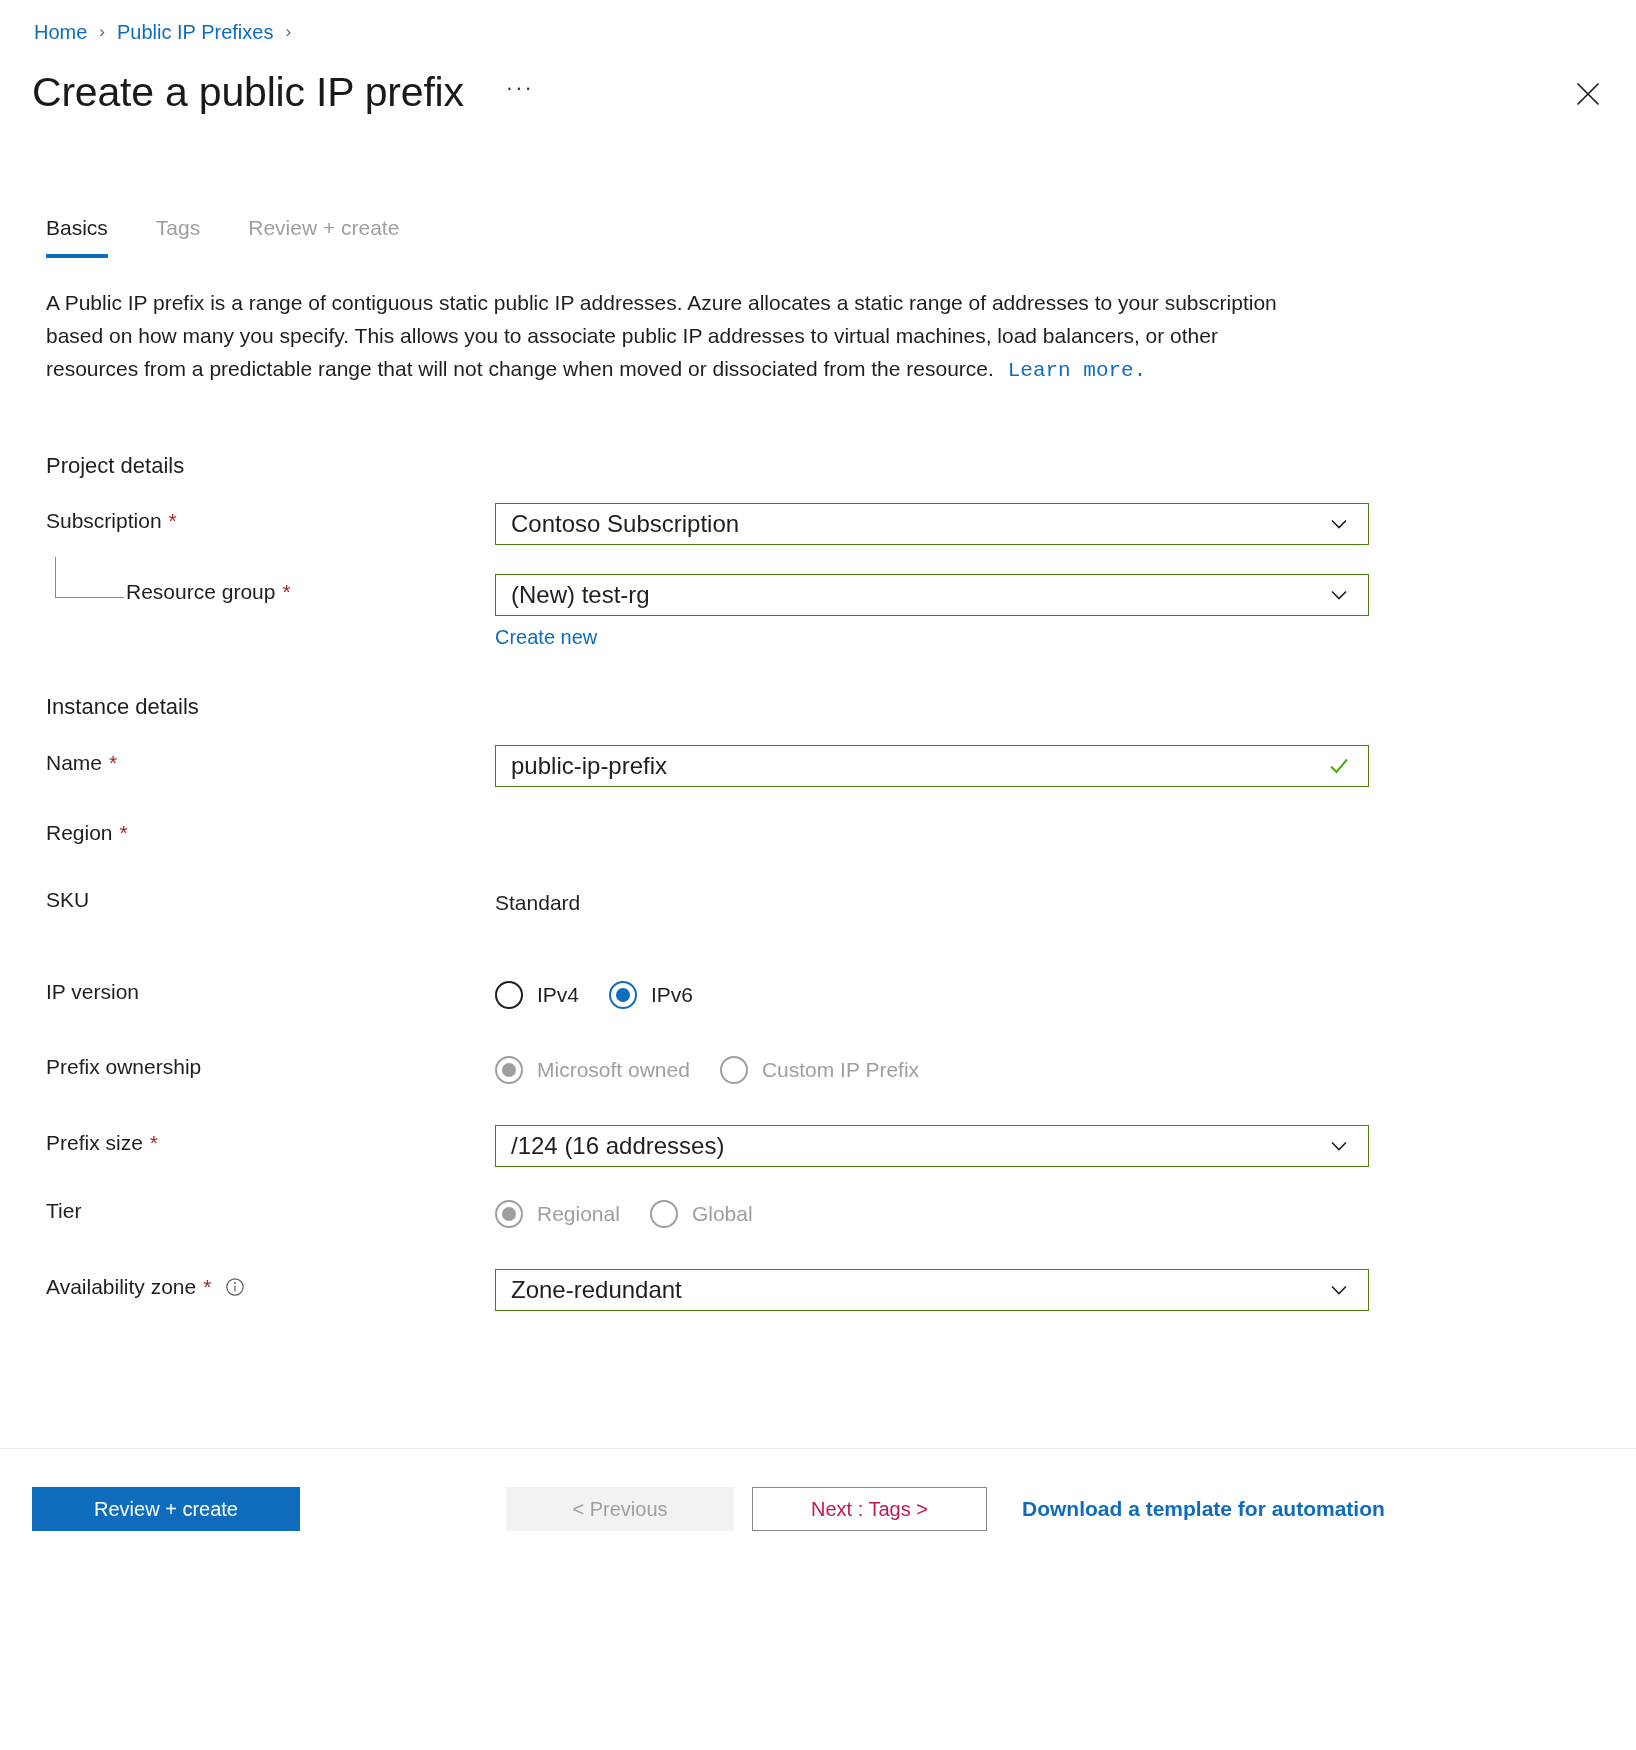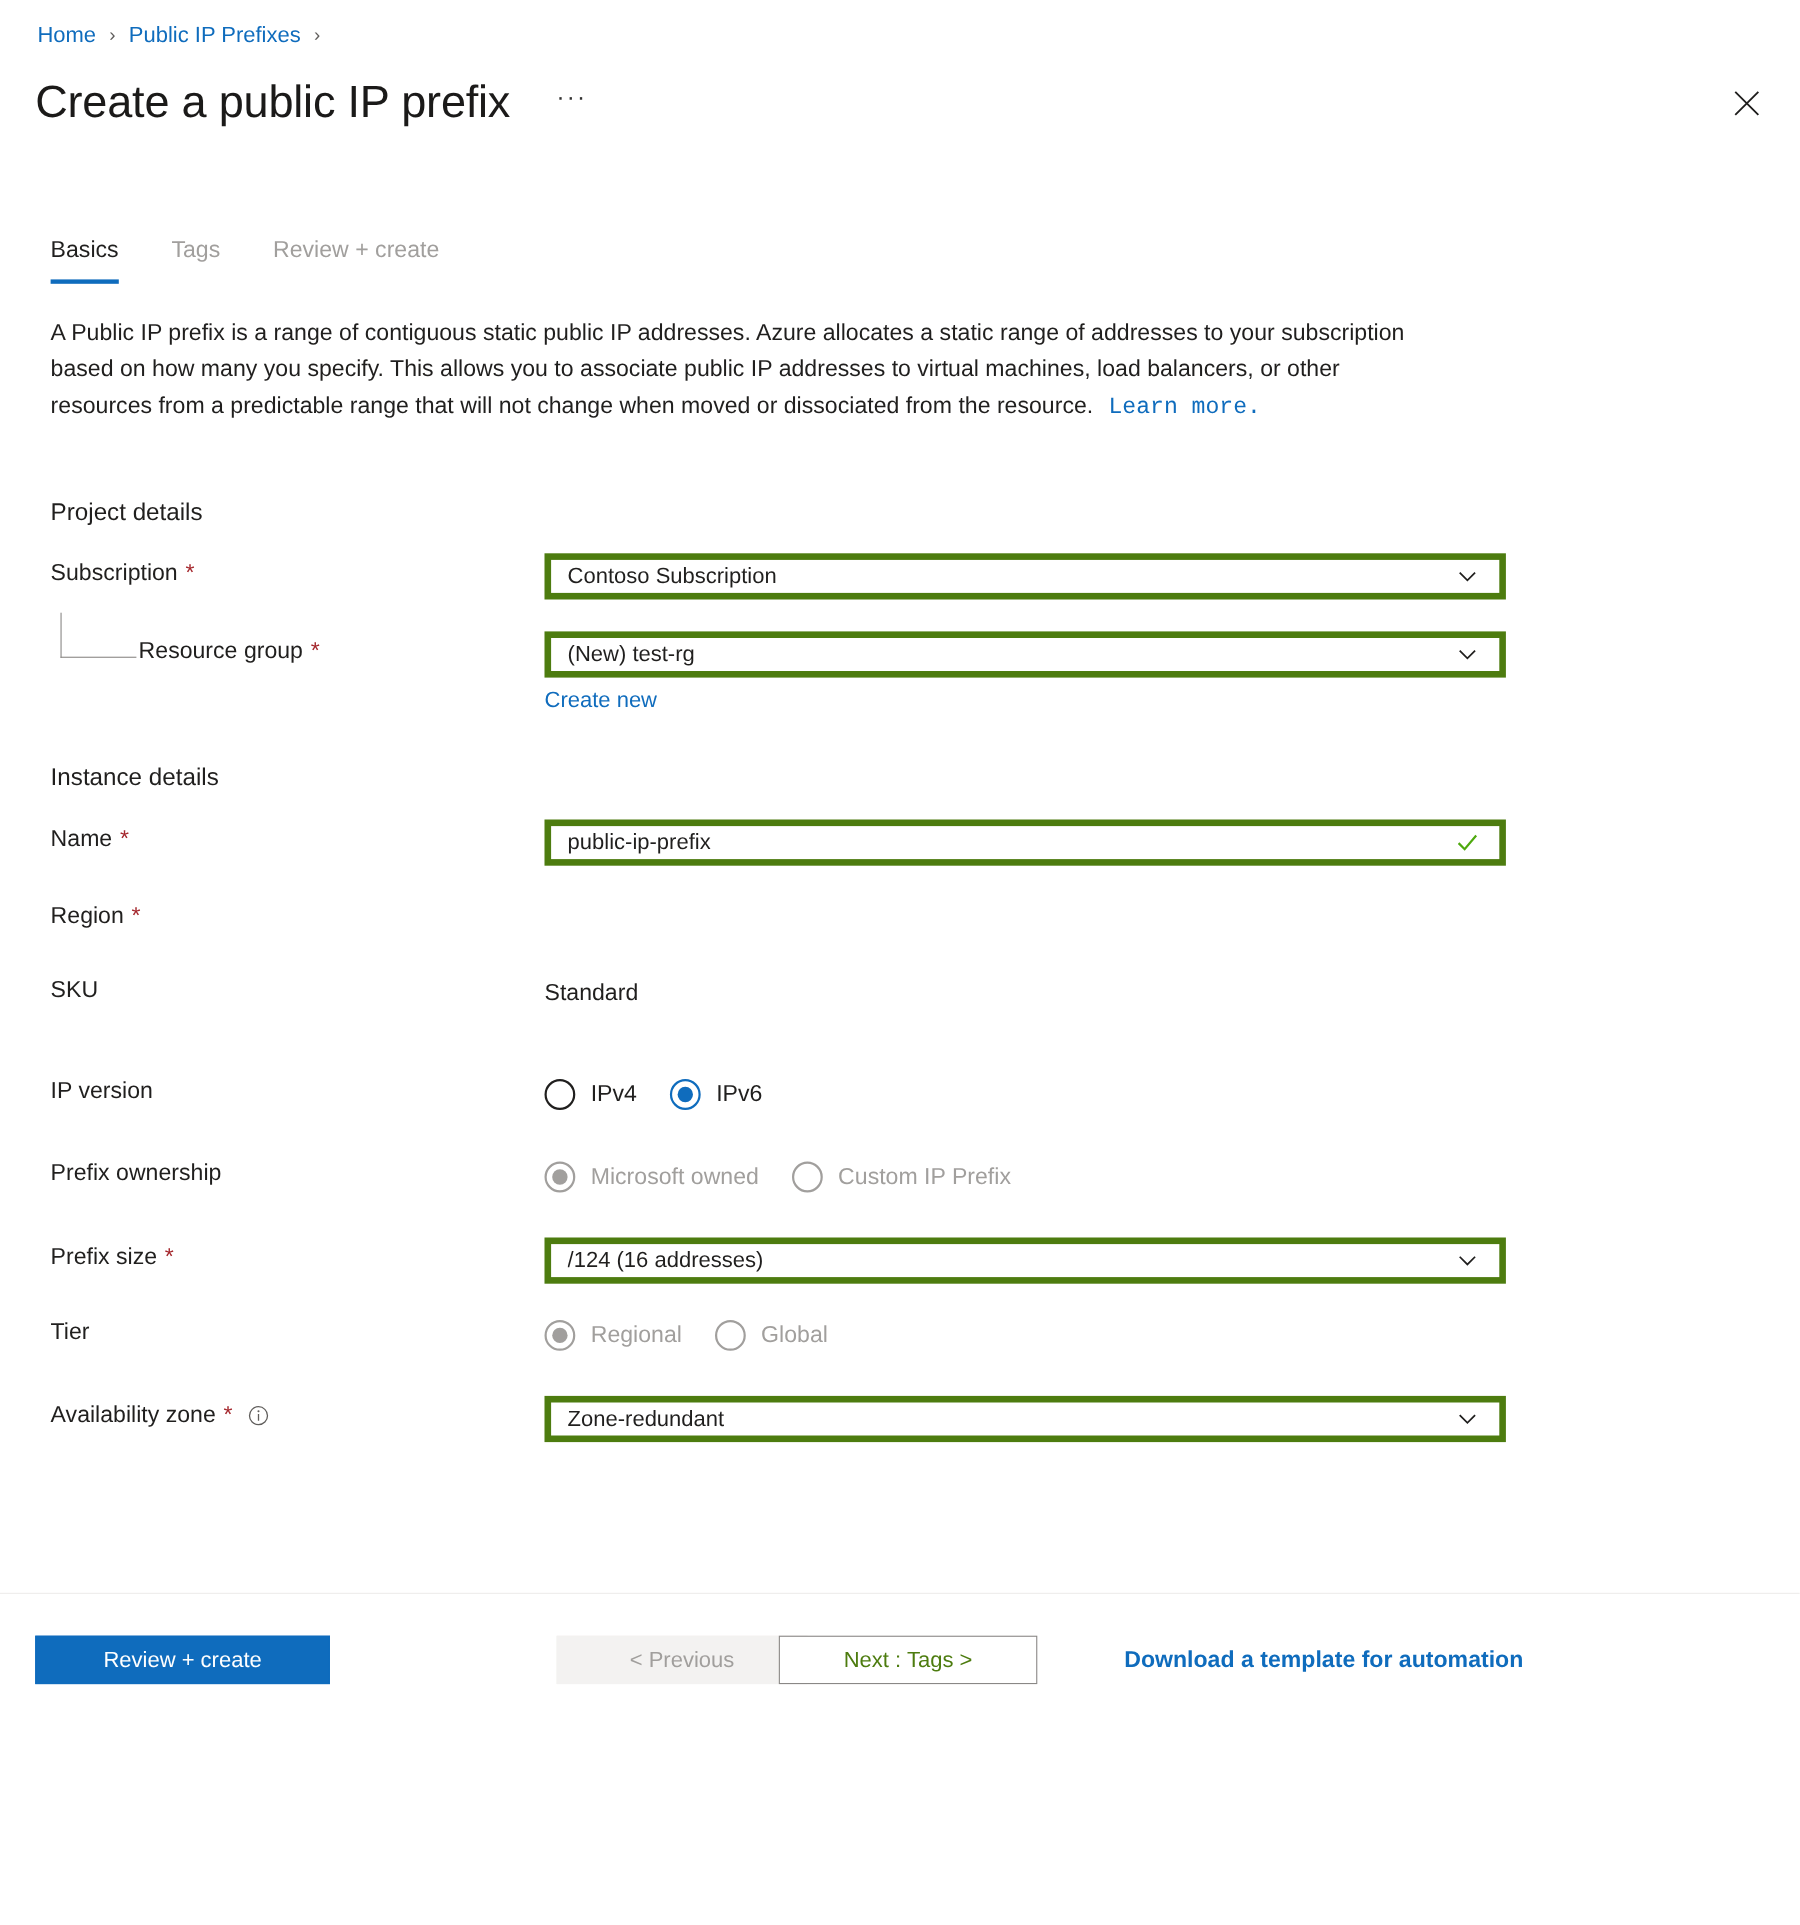--- a/index.html
+++ b/index.html
@@ -188,26 +188,26 @@
     position: absolute;
     left: 449px;
     top: -3px;
     width: 874px;
   }
 
   .ctrl {
     box-sizing: border-box;
     width: 874px;
     height: 42px;
-    border: 6px solid #4d7c0f;
+    border: 1px solid #4d7c0f;
     background: #ffffff;
     display: flex;
     align-items: center;
     padding: 0 12px 0 15px;
-    font-size: 20px;
+    font-size: 24px;
     color: #201f1e;
     cursor: pointer;
     position: relative;
   }
   .ctrl .val {
     flex: 1;
     white-space: nowrap;
     overflow: hidden;
     text-overflow: ellipsis;
   }
@@ -348,25 +348,25 @@
   .btn-disabled {
     left: 506px;
     top: 38px;
     width: 228px;
     background: #f3f2f1;
     color: #a19f9d;
     border: 1px solid #f3f2f1;
     cursor: default;
   }
   .btn-default {
-    left: 708px;
+    left: 752px;
     top: 38px;
     width: 235px;
     background: #ffffff;
-    color: #4d7c0f;
+    color: #be185d;
     border: 1px solid #8a8886;
   }
   .footer-link {
     position: absolute;
     left: 1022px;
     top: 38px;
     height: 44px;
     display: flex;
     align-items: center;
     color: #0f6cbd;

